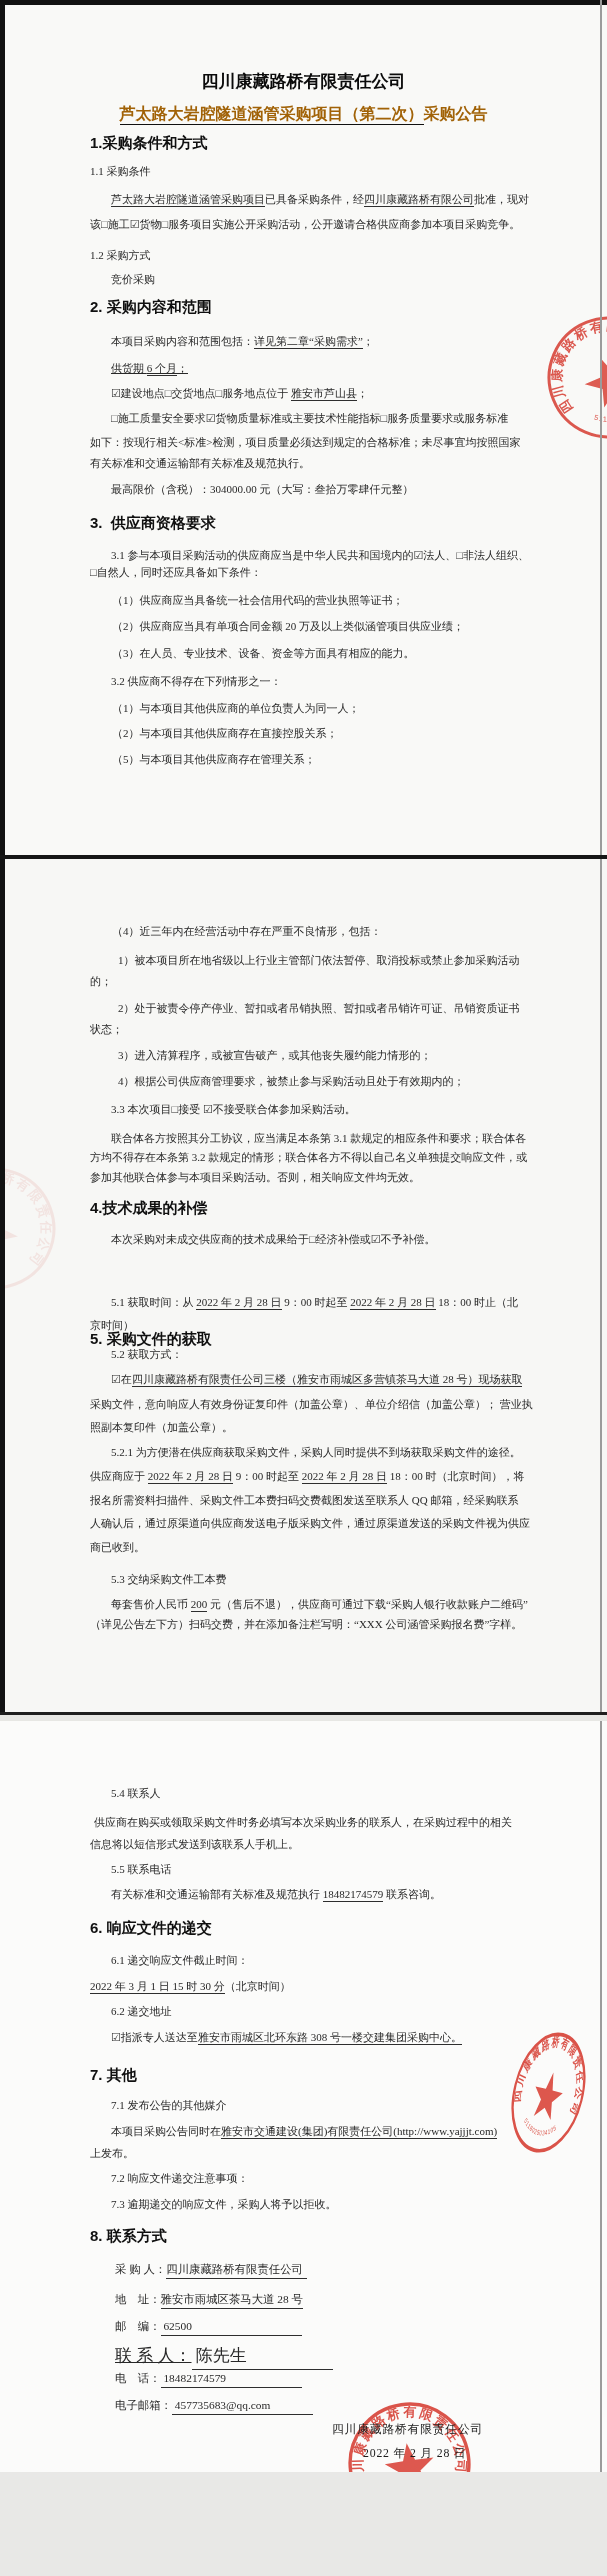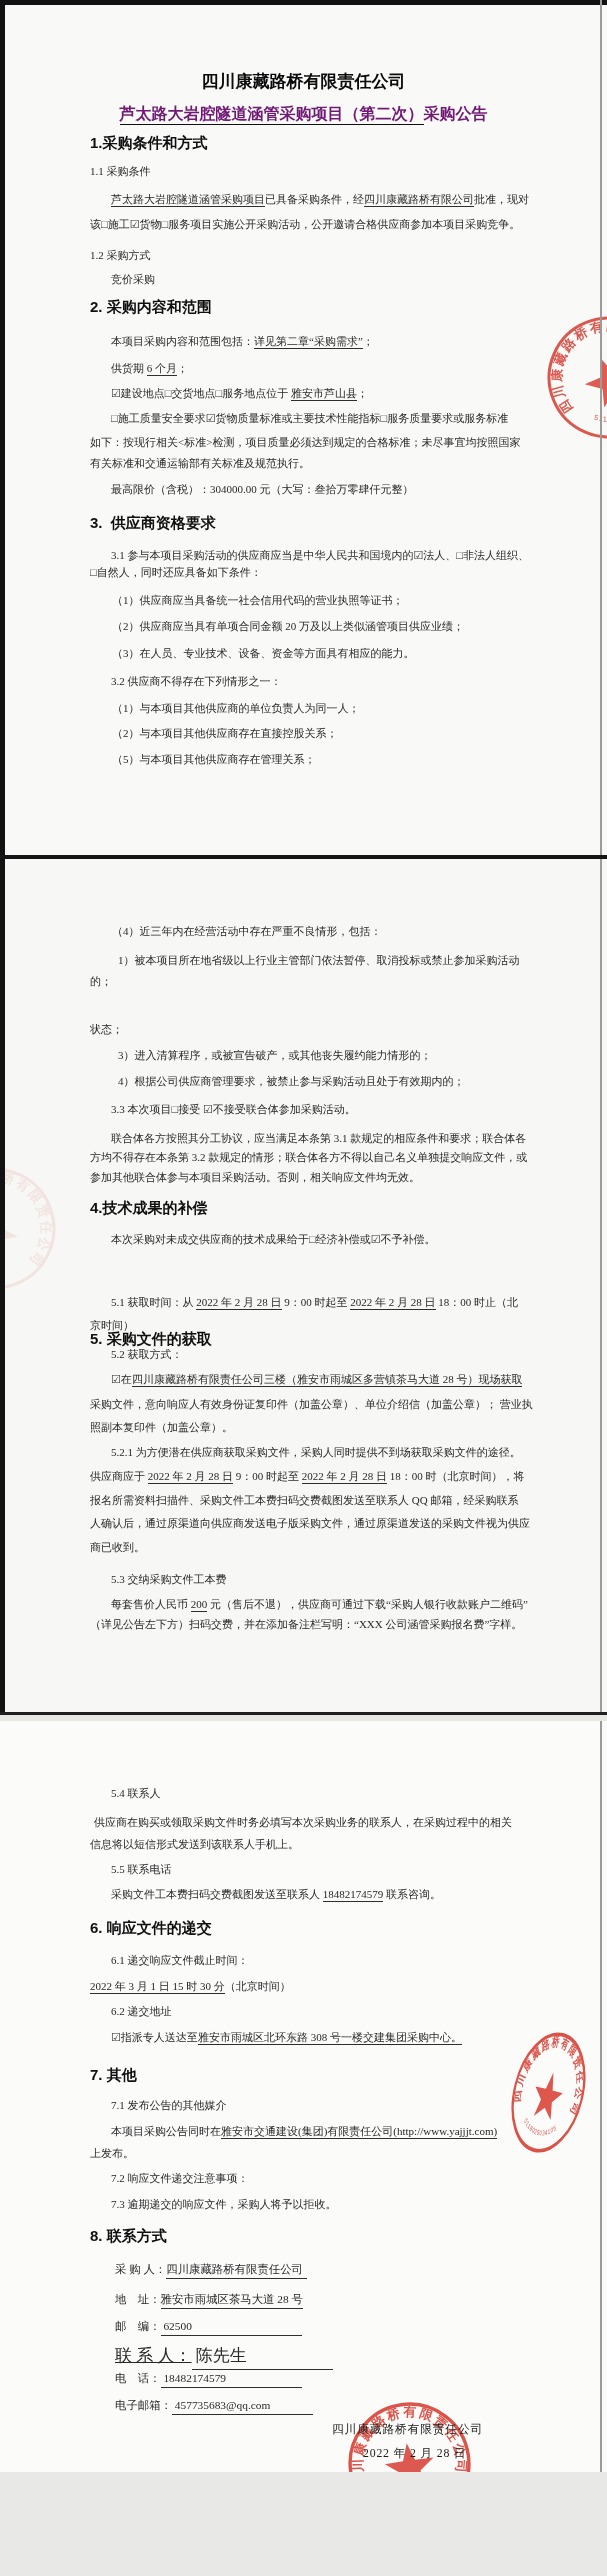--- a/index.html
+++ b/index.html
@@ -1,21 +1,21 @@
 <!DOCTYPE html>
 <html style="font-size:12px"><head>
 <meta charset="utf-8">
 <style>
   html,body{margin:0;padding:0;background:#e8e8e6;}
   #scan{position:relative;width:607px;height:2472px;overflow:hidden;background:#f8f8f6;font-family:"Liberation Serif",serif;}
   .pagebg{position:absolute;left:0;width:607px;z-index:1;}
   .ln{position:absolute;white-space:pre;font-size:11px;line-height:1.45;color:#282828;z-index:4;}
   .hd{font-family:"Liberation Sans",sans-serif;font-weight:700;font-size:15px;color:#101010;}
   .tl{font-family:"Liberation Sans",sans-serif;font-weight:700;font-size:17px;color:#0b0b0b;left:0;width:607px;text-align:center;}
-  .st{font-family:"Liberation Sans",sans-serif;font-weight:700;font-size:16px;color:#701a75;left:0;width:607px;text-align:center;}
+  .st{font-family:"Liberation Sans",sans-serif;font-weight:700;font-size:16px;color:#a16207;left:0;width:607px;text-align:center;}
   .u{border-bottom:1.1px solid #2e2e2e;padding-bottom:0.8px;}
   .u2{border-bottom:1.7px solid #101010;padding-bottom:1.5px;}
   .uv{display:inline-block;min-width:141px;border-bottom:1.1px solid #2e2e2e;padding-bottom:0.8px;white-space:pre;}
   .stamp{position:absolute;z-index:3;}
   .edge{position:absolute;z-index:6;}
   .sig{font-size:11.8px;letter-spacing:0.8px;color:#1d1d1d;}
 </style>
 </head>
 <body>
 
@@ -30,41 +30,42 @@
 
   <div class="ln hd" style="top:132px;left:90px;">1.采购条件和方式</div>
   <div class="ln" style="top:164px;left:90px;">1.1 采购条件</div>
   <div class="ln" style="top:217px;left:90px;">该□施工☑货物□服务项目实施公开采购活动，公开邀请合格供应商参加本项目采购竞争。</div>
   <div class="ln" style="top:192px;left:111px;"><span class="u">芦太路大岩腔隧道涵管采购项目</span><span>已具备采购条件，经</span><span class="u">四川康藏路桥有限公司</span><span>批准，现对</span></div>
   <div class="ln" style="top:248px;left:90px;">1.2 采购方式</div>
   <div class="ln" style="top:272px;left:111px;">竞价采购</div>
 
   <div class="ln hd" style="top:296px;left:90px;">2. 采购内容和范围</div>
   <div class="ln" style="top:334px;left:111px;"><span>本项目采购内容和范围包括：</span><span class="u">详见第二章“采购需求”</span><span>；</span></div>
-  <div class="ln" style="top:361px;left:111px;"><span>供货期 </span><span class="u">6 个月</span><span>；</span></div>
+  <div class="ln" style="top:361px;left:111px;text-decoration:underline;"><span>供货期 </span><span class="u">6 个月</span><span>；</span></div>
   <div class="ln" style="top:386px;left:111px;"><span>☑建设地点□交货地点□服务地点位于 </span><span class="u">雅安市芦山县</span><span>；</span></div>
   <div class="ln" style="top:411px;left:111px;">□施工质量安全要求☑货物质量标准或主要技术性能指标□服务质量要求或服务标准</div>
   <div class="ln" style="top:435px;left:90px;">如下：按现行相关&lt;标准&gt;检测，项目质量必须达到规定的合格标准；未尽事宜均按照国家</div>
   <div class="ln" style="top:456px;left:90px;">有关标准和交通运输部有关标准及规范执行。</div>
   <div class="ln" style="top:482px;left:111px;">最高限价（含税）：304000.00 元（大写：叁拾万零肆仟元整）</div>
 
   <div class="ln hd" style="top:512px;left:90px;">3.  供应商资格要求</div>
   <div class="ln" style="top:548px;left:111px;">3.1 参与本项目采购活动的供应商应当是中华人民共和国境内的☑法人、□非法人组织、</div>
   <div class="ln" style="top:565px;left:90px;">□自然人，同时还应具备如下条件：</div>
   <div class="ln" style="top:593px;left:112px;">（1）供应商应当具备统一社会信用代码的营业执照等证书；</div>
   <div class="ln" style="top:619px;left:112px;">（2）供应商应当具有单项合同金额 20 万及以上类似涵管项目供应业绩；</div>
   <div class="ln" style="top:646px;left:112px;">（3）在人员、专业技术、设备、资金等方面具有相应的能力。</div>
   <div class="ln" style="top:674px;left:111px;">3.2 供应商不得存在下列情形之一：</div>
   <div class="ln" style="top:701px;left:112px;">（1）与本项目其他供应商的单位负责人为同一人；</div>
   <div class="ln" style="top:726px;left:112px;">（2）与本项目其他供应商存在直接控股关系；</div>
   <div class="ln" style="top:752px;left:112px;">（5）与本项目其他供应商存在管理关系；</div>
 
   <div class="ln" style="top:924px;left:112px;">（4）近三年内在经营活动中存在严重不良情形，包括：</div>
   <div class="ln" style="top:953px;left:118px;">1）被本项目所在地省级以上行业主管部门依法暂停、取消投标或禁止参加采购活动</div>
   <div class="ln" style="top:974px;left:90px;">的；</div>
+  <div class="ln" style="top:1001px;left:118px;">2）处于被责令停产停业、暂扣或者吊销执照、暂扣或者吊销许可证、吊销资质证书</div>
   <div class="ln" style="top:1022px;left:90px;">状态；</div>
   <div class="ln" style="top:1048px;left:118px;">3）进入清算程序，或被宣告破产，或其他丧失履约能力情形的；</div>
   <div class="ln" style="top:1074px;left:118px;">4）根据公司供应商管理要求，被禁止参与采购活动且处于有效期内的；</div>
   <div class="ln" style="top:1102px;left:111px;">3.3 本次项目□接受 ☑不接受联合体参加采购活动。</div>
   <div class="ln" style="top:1131px;left:111px;">联合体各方按照其分工协议，应当满足本条第 3.1 款规定的相应条件和要求；联合体各</div>
   <div class="ln" style="top:1150px;left:90px;">方均不得存在本条第 3.2 款规定的情形；联合体各方不得以自己名义单独提交响应文件，或</div>
   <div class="ln" style="top:1170px;left:90px;">参加其他联合体参与本项目采购活动。否则，相关响应文件均无效。</div>
 
   <div class="ln hd" style="top:1197px;left:90px;">4.技术成果的补偿</div>
   <div class="ln" style="top:1232px;left:111px;">本次采购对未成交供应商的技术成果给于□经济补偿或☑不予补偿。</div>
@@ -82,21 +83,21 @@
   <div class="ln" style="top:1516px;left:90px;">人确认后，通过原渠道向供应商发送电子版采购文件，通过原渠道发送的采购文件视为供应</div>
   <div class="ln" style="top:1540px;left:90px;">商已收到。</div>
   <div class="ln" style="top:1572px;left:111px;">5.3 交纳采购文件工本费</div>
   <div class="ln" style="top:1597px;left:111px;"><span>每套售价人民币 </span><span class="u">200</span><span> 元（售后不退），供应商可通过下载“采购人银行收款账户二维码”</span></div>
   <div class="ln" style="top:1617px;left:90px;">（详见公告左下方）扫码交费，并在添加备注栏写明：“XXX 公司涵管采购报名费”字样。</div>
 
   <div class="ln" style="top:1786px;left:111px;">5.4 联系人</div>
   <div class="ln" style="top:1815px;left:94px;text-align:center;">供应商在购买或领取采购文件时务必填写本次采购业务的联系人，在采购过程中的相关</div>
   <div class="ln" style="top:1837px;left:90px;">信息将以短信形式发送到该联系人手机上。</div>
   <div class="ln" style="top:1862px;left:111px;">5.5 联系电话</div>
-  <div class="ln" style="top:1887px;left:111px;"><span>采购文件工本费扫码交费截图发送至联系人 </span><span class="u">18482174579</span><span> 联系咨询。</span></div>
+  <div class="ln" style="top:1887px;left:111px;"><span>有关标准和交通运输部有关标准及规范执行 </span><span class="u">18482174579</span><span> 联系咨询。</span></div>
 
   <div class="ln hd" style="top:1917px;left:90px;">6. 响应文件的递交</div>
   <div class="ln" style="top:1953px;left:111px;">6.1 递交响应文件截止时间：</div>
   <div class="ln" style="top:1979px;left:90px;"><span class="u">2022 年 3 月 1 日 15 时 30 分</span><span>（北京时间）</span></div>
   <div class="ln" style="top:2004px;left:111px;">6.2 递交地址</div>
   <div class="ln" style="top:2030px;left:111px;"><span>☑指派专人送达至</span><span class="u">雅安市雨城区北环东路 308 号一楼交建集团采购中心。</span></div>
 
   <div class="ln hd" style="top:2064px;left:90px;">7. 其他</div>
   <div class="ln" style="top:2098px;left:111px;">7.1 发布公告的其他媒介</div>
   <div class="ln" style="top:2124px;left:111px;"><span>本项目采购公告同时在</span><span class="u">雅安市交通建设(集团)有限责任公司(http://www.yajjjt.com)</span></div>

